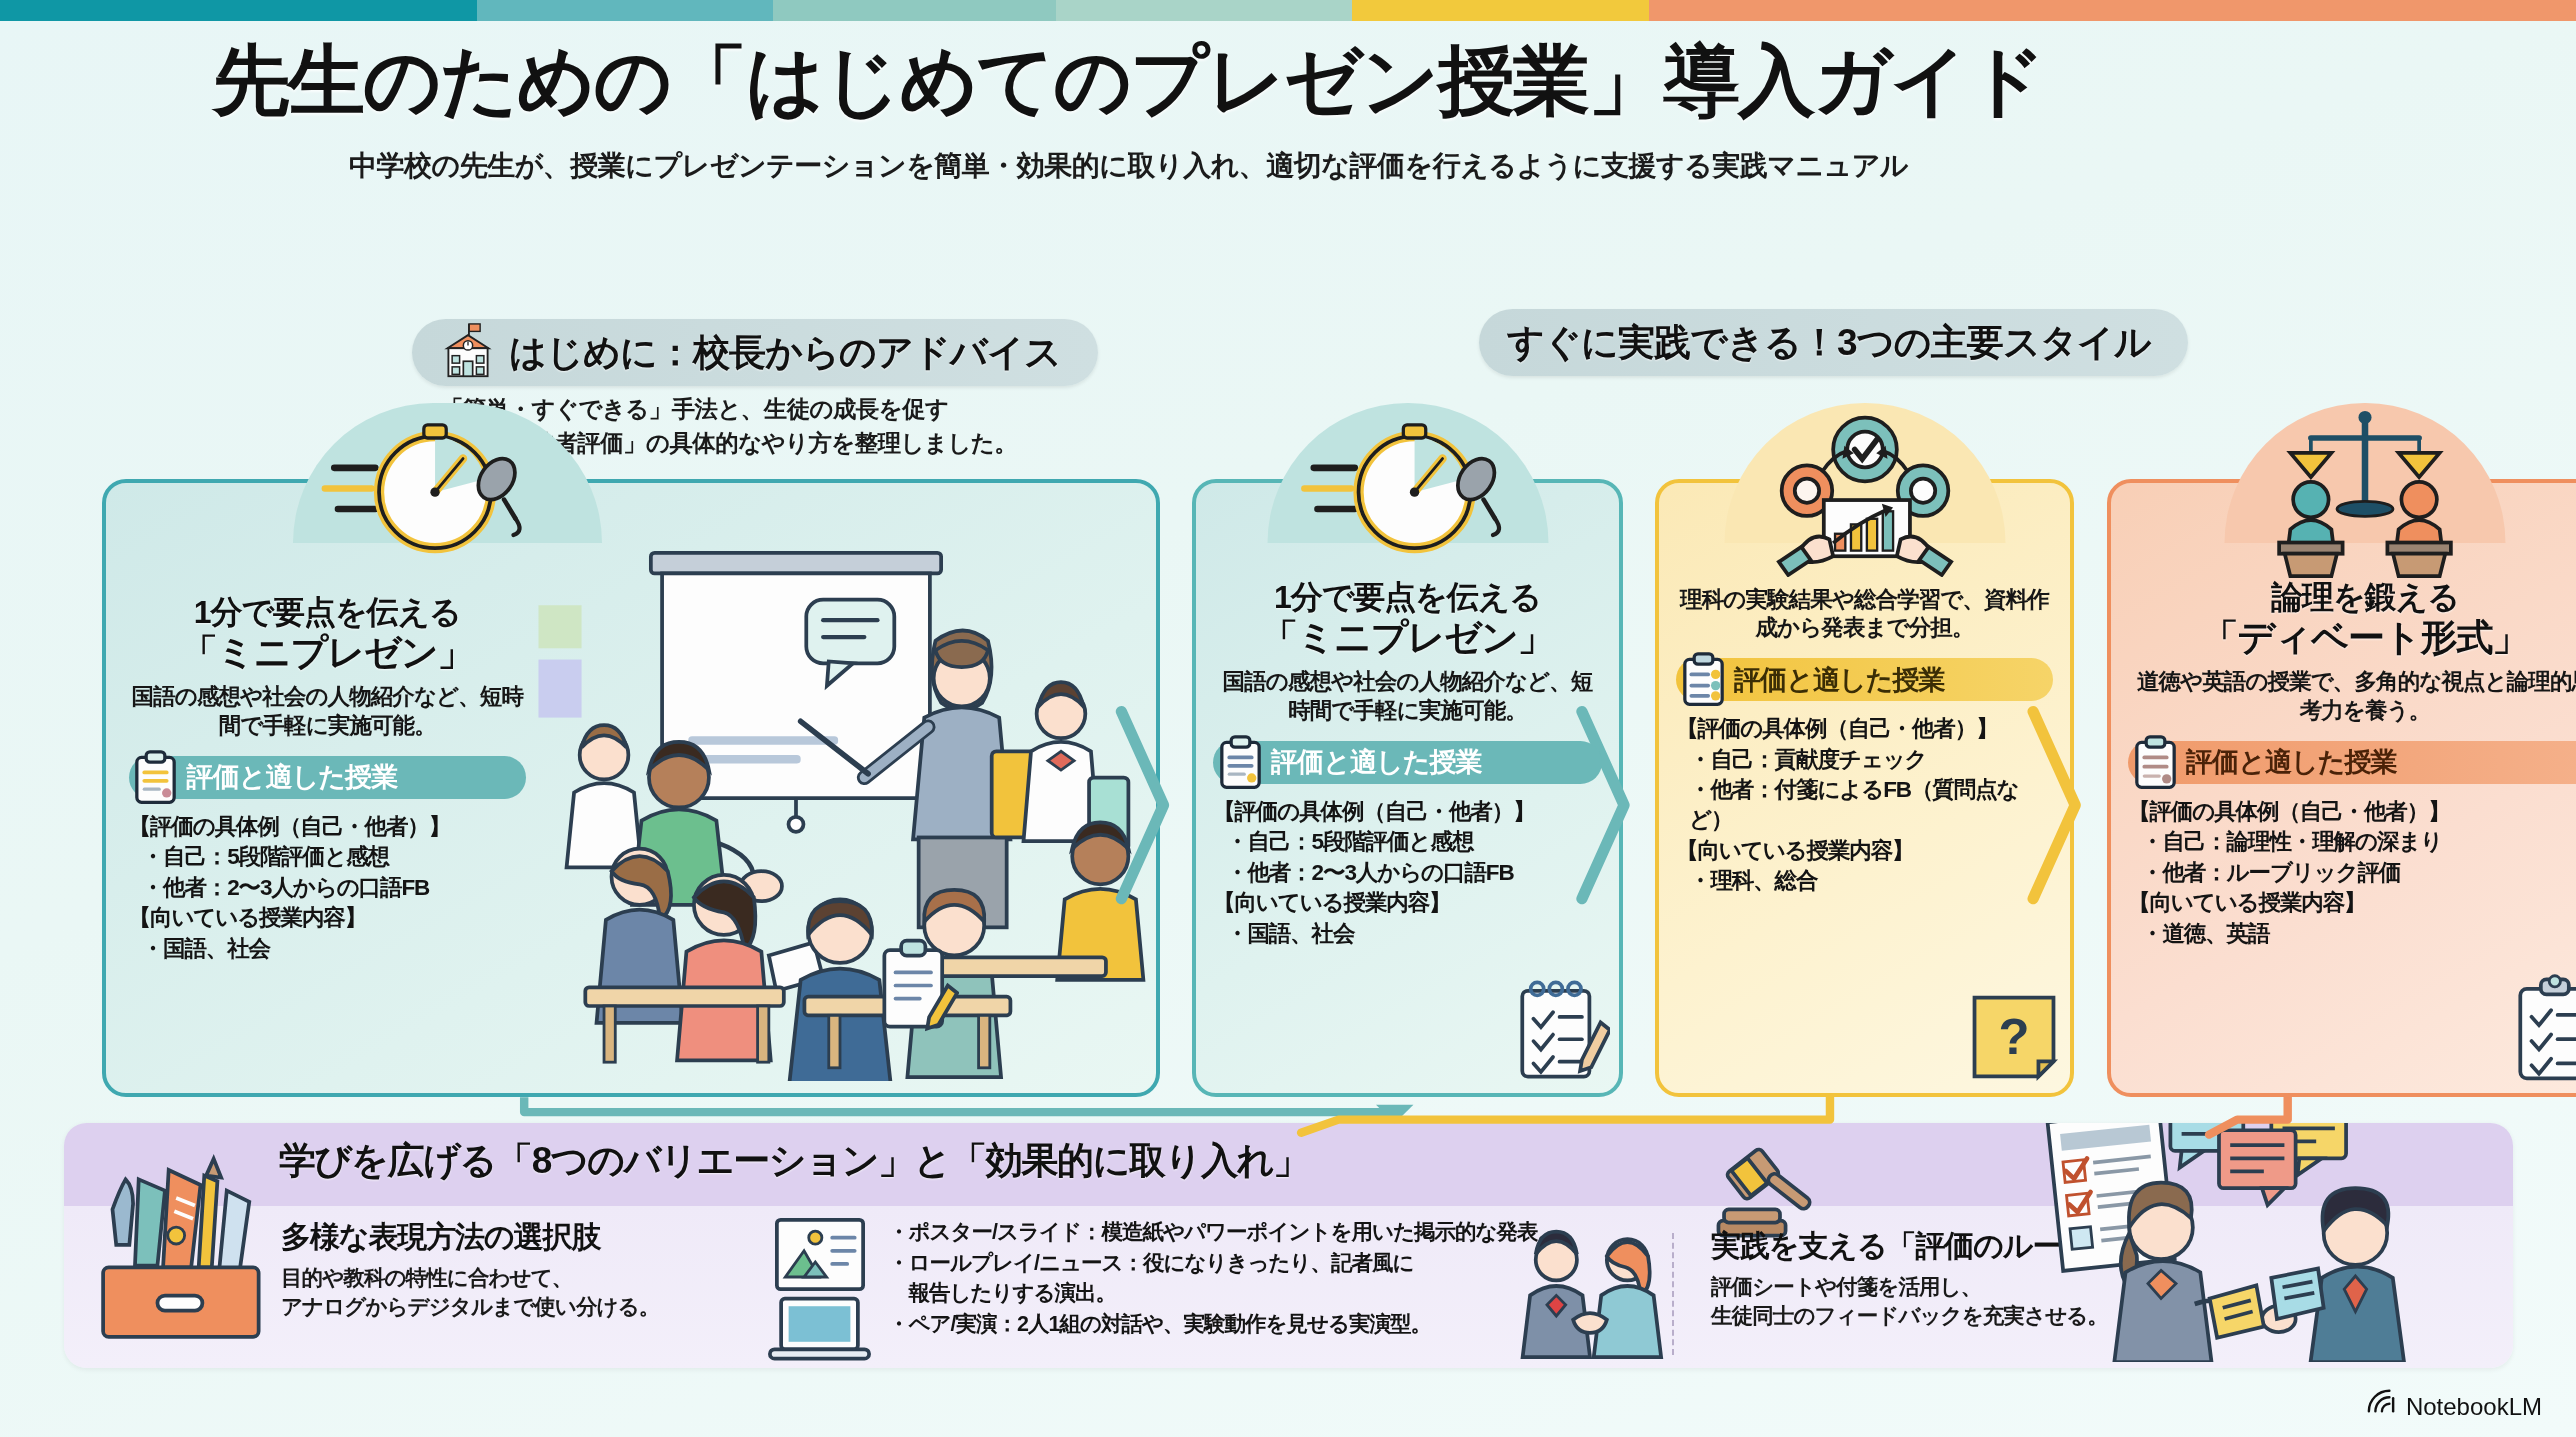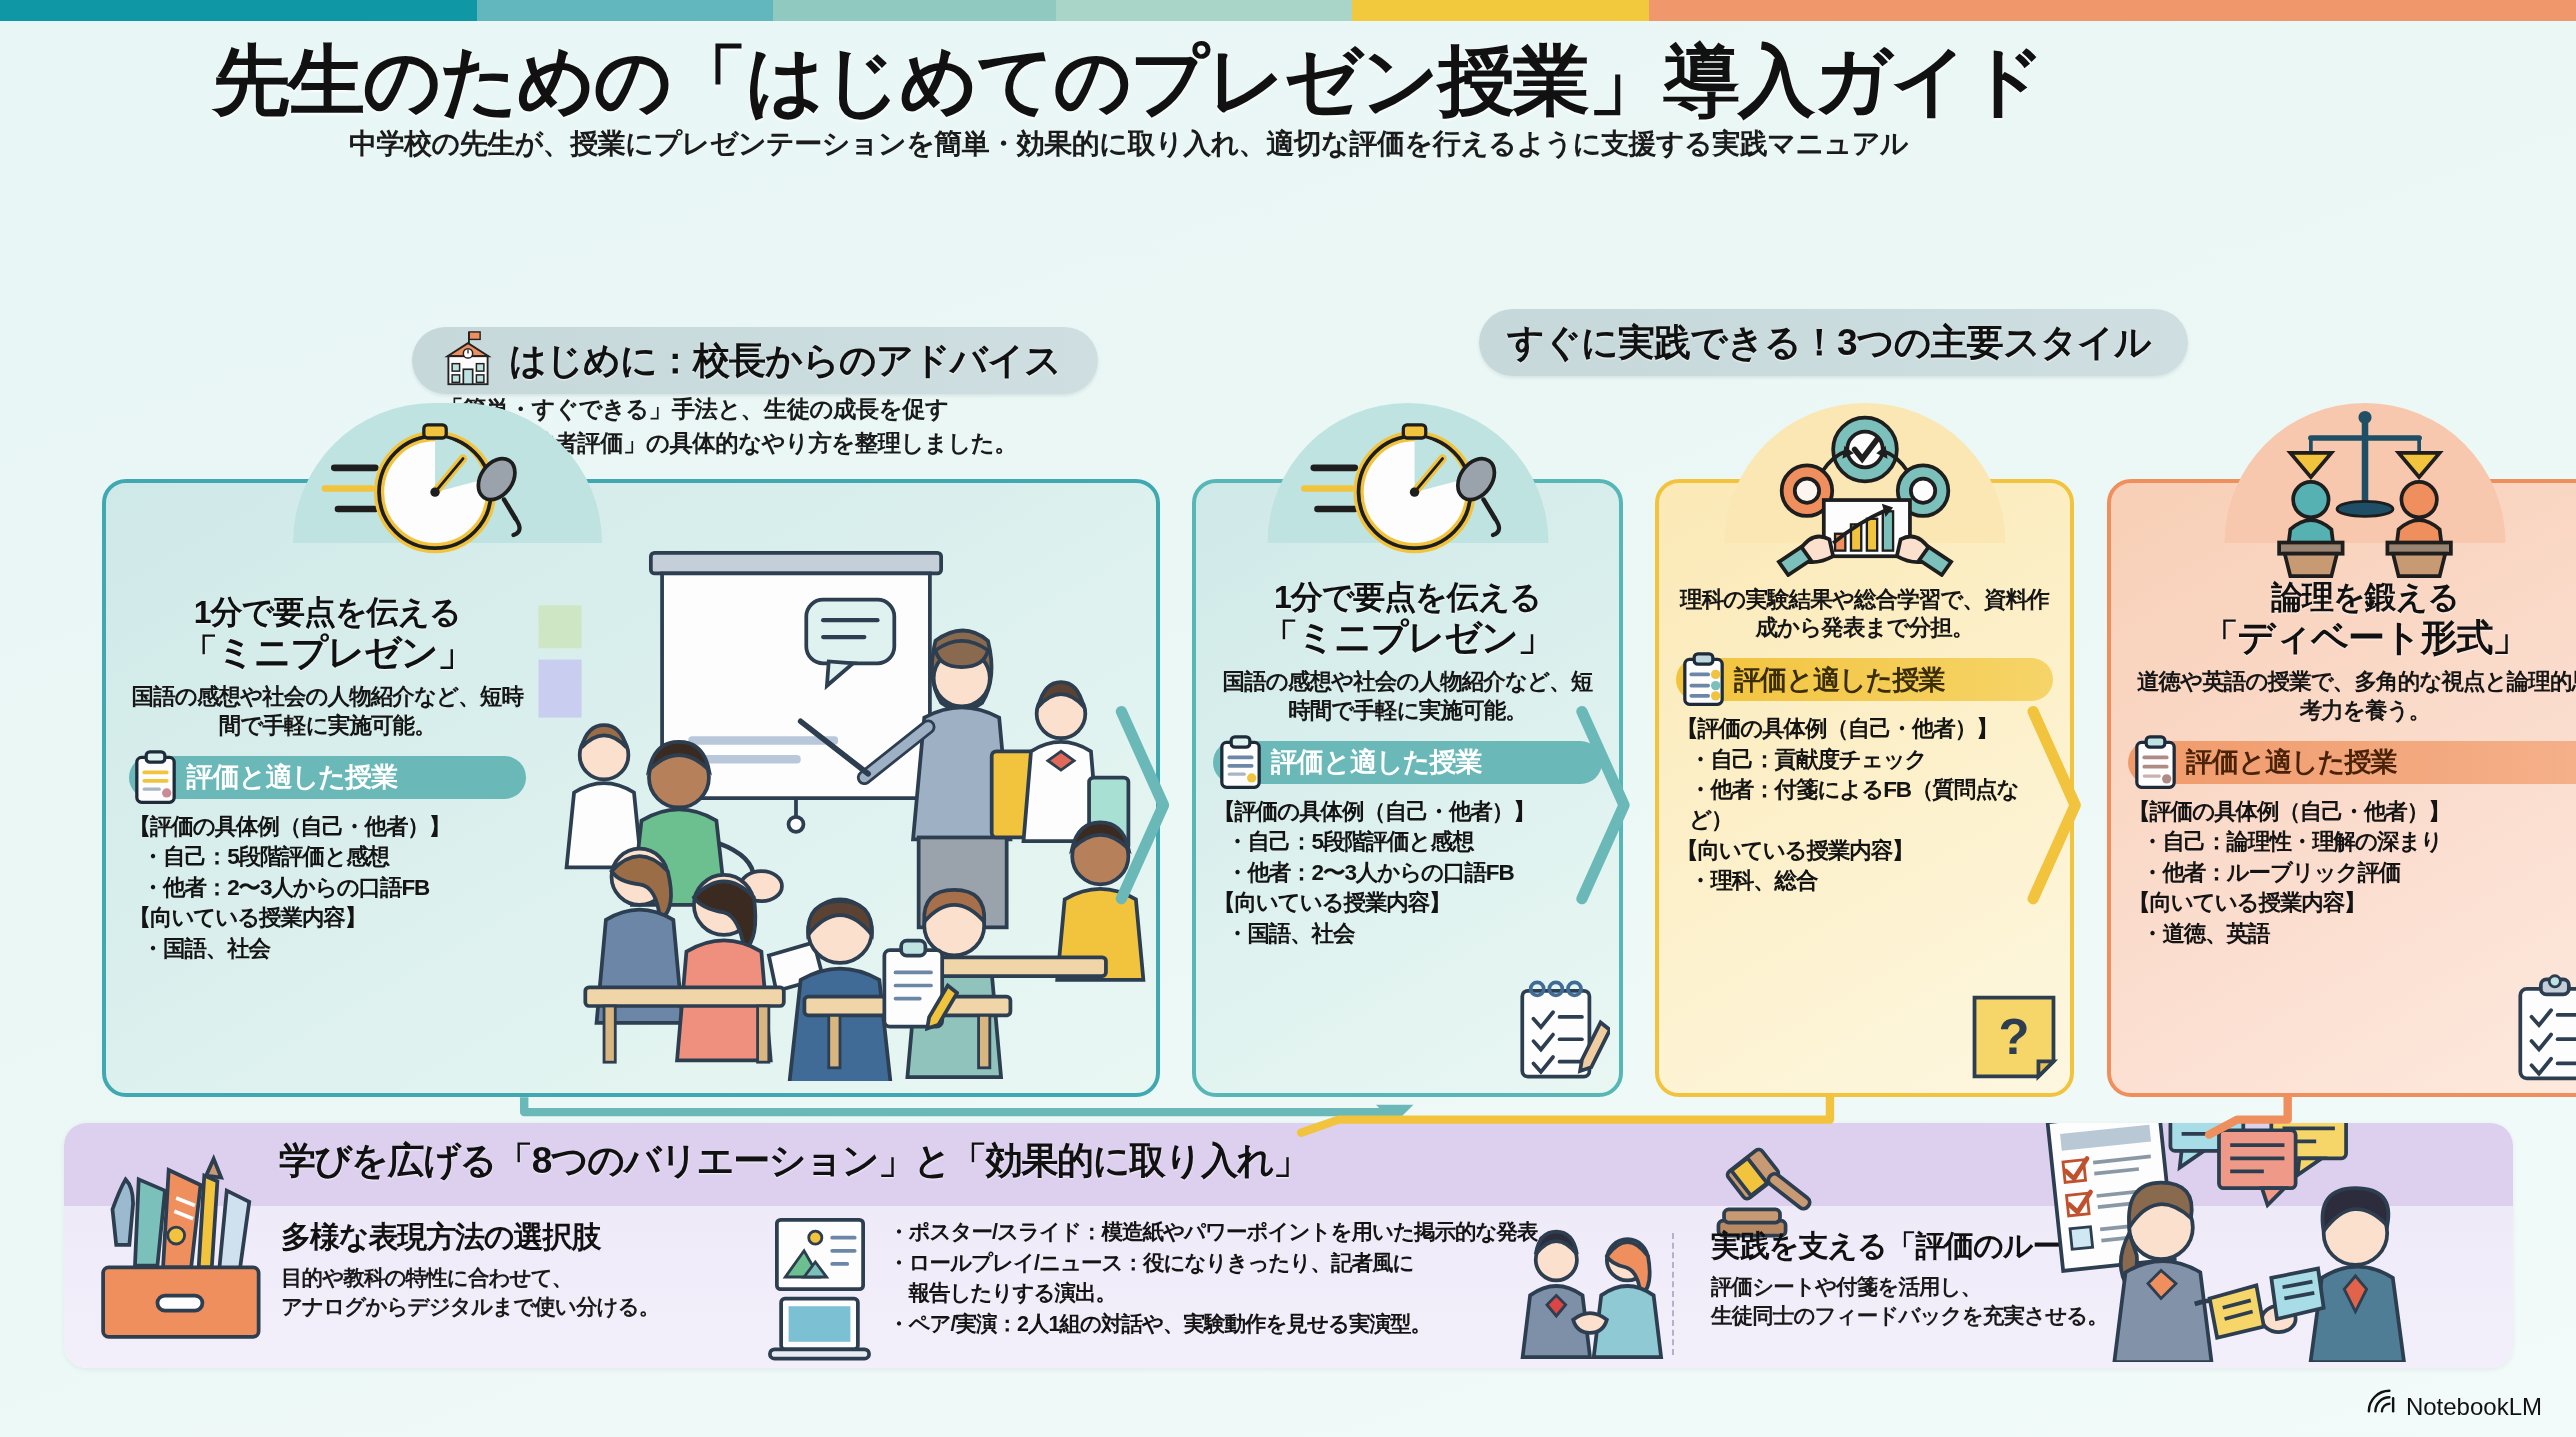--- a/index.html
+++ b/index.html
@@ -12,32 +12,32 @@
   
   #topbar { position:absolute; top:0; left:0; width:2576px; height:20.6px; display:flex; }
   #topbar > div { height:100%; }
 
   
   #header { position:absolute; top:37px; left:0; width:2257px; text-align:center; }
   #main-title {
     font-size:77px; font-weight:bold; letter-spacing:-1.9px; color:#111;
     line-height:1.12; text-shadow:0 1.9px 2.8px rgba(255,255,255,.8);
   }
-  #subtitle { font-size:28px; font-weight:bold; color:#1b1b1b; margin-top:2px; letter-spacing:-0.5px; }
+  #subtitle { font-size:28px; font-weight:bold; color:#1b1b1b; margin-top:24px; letter-spacing:-0.5px; }
 
   
   .pill {
     position:absolute; display:flex; align-items:center; gap:13px;
     background:linear-gradient(90deg,#c6d8da,#cfdfe1);
     border-radius:37px; padding:9.4px 37px 9.4px 28px; height:67px;
     box-shadow:0 1.9px 3.7px rgba(0,0,0,.08);
   }
   .pill-text { font-size:37px; font-weight:bold; color:#111; letter-spacing:-0.9px;
                text-shadow:0 0.9px 1.9px rgba(255,255,255,.7); white-space:nowrap; }
-  #pill-left { left:412px; top:327px; }
+  #pill-left { left:412px; top:319px; }
   #pill-right { left:1479px; top:309px; }
 
   #intro-note {
     position:absolute; left:440px; top:393px; width:711px;
     font-size:23.4px; font-weight:bold; color:#1a1a1a; line-height:1.45; letter-spacing:-0.5px;
   }
 
   
   .card { position:absolute; border-radius:24px; border:4.7px solid; overflow:visible;margin-left:38px; }
   .card-inner { position:relative; width:100%; height:100%; padding:13px 17px; }

